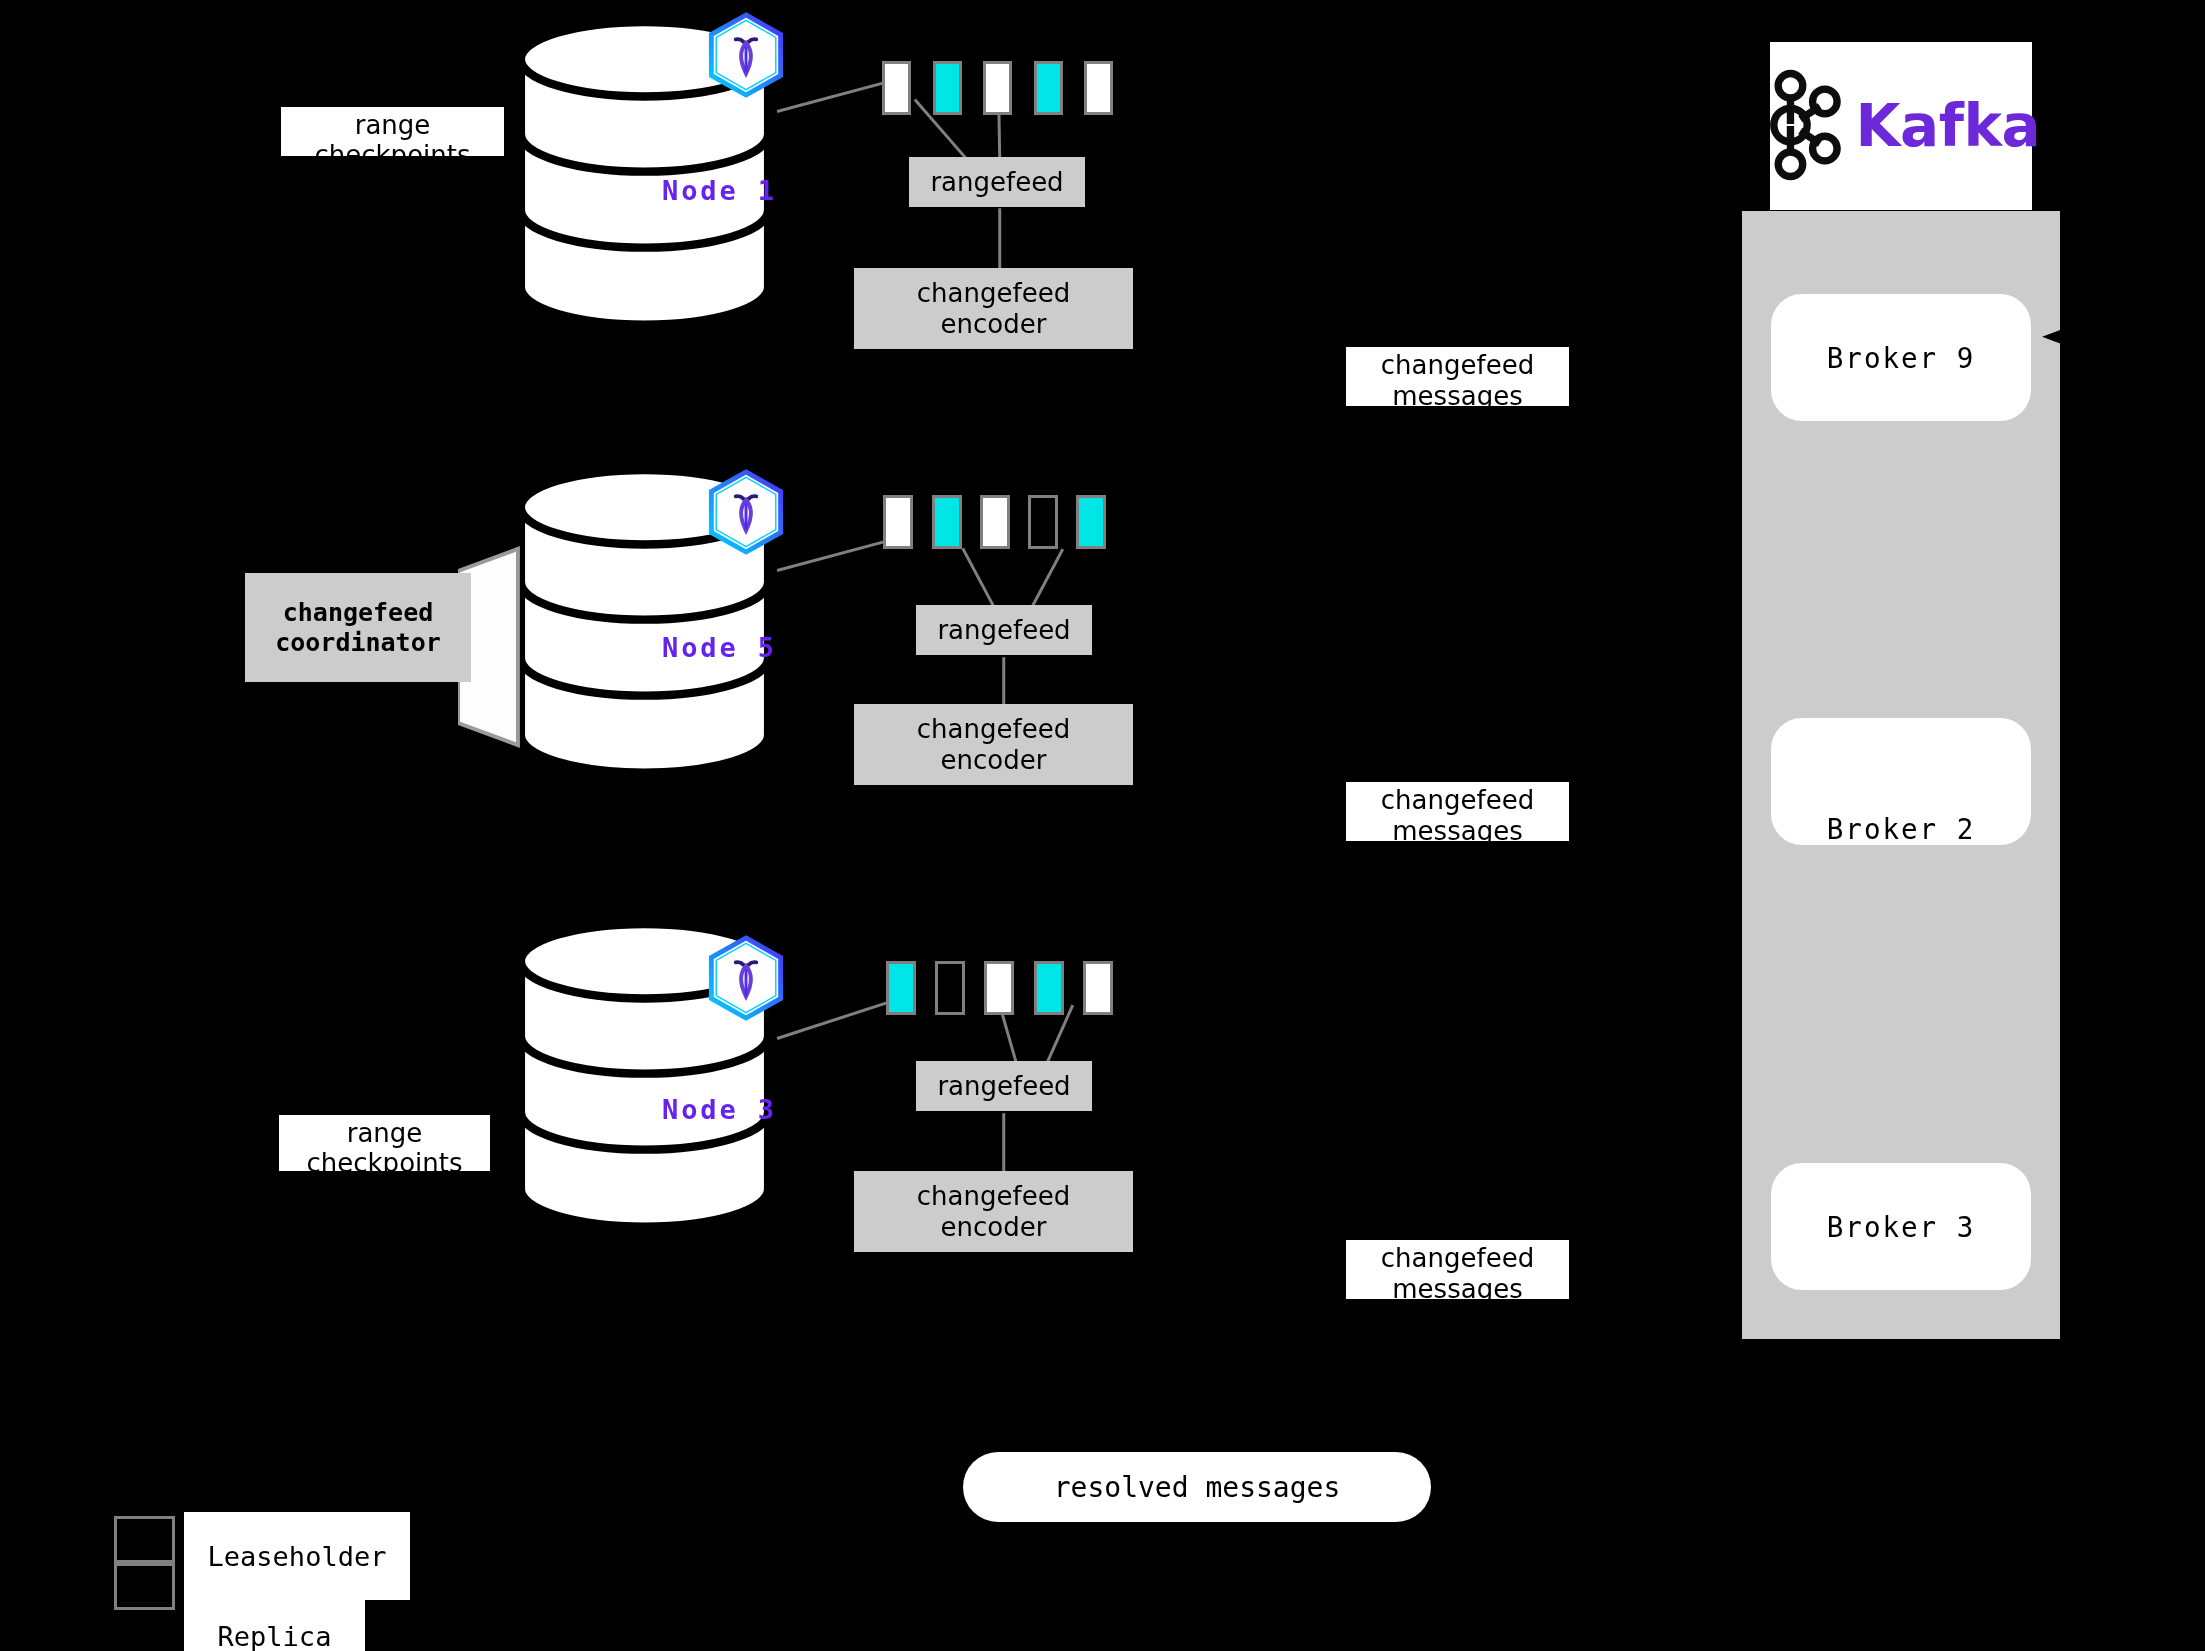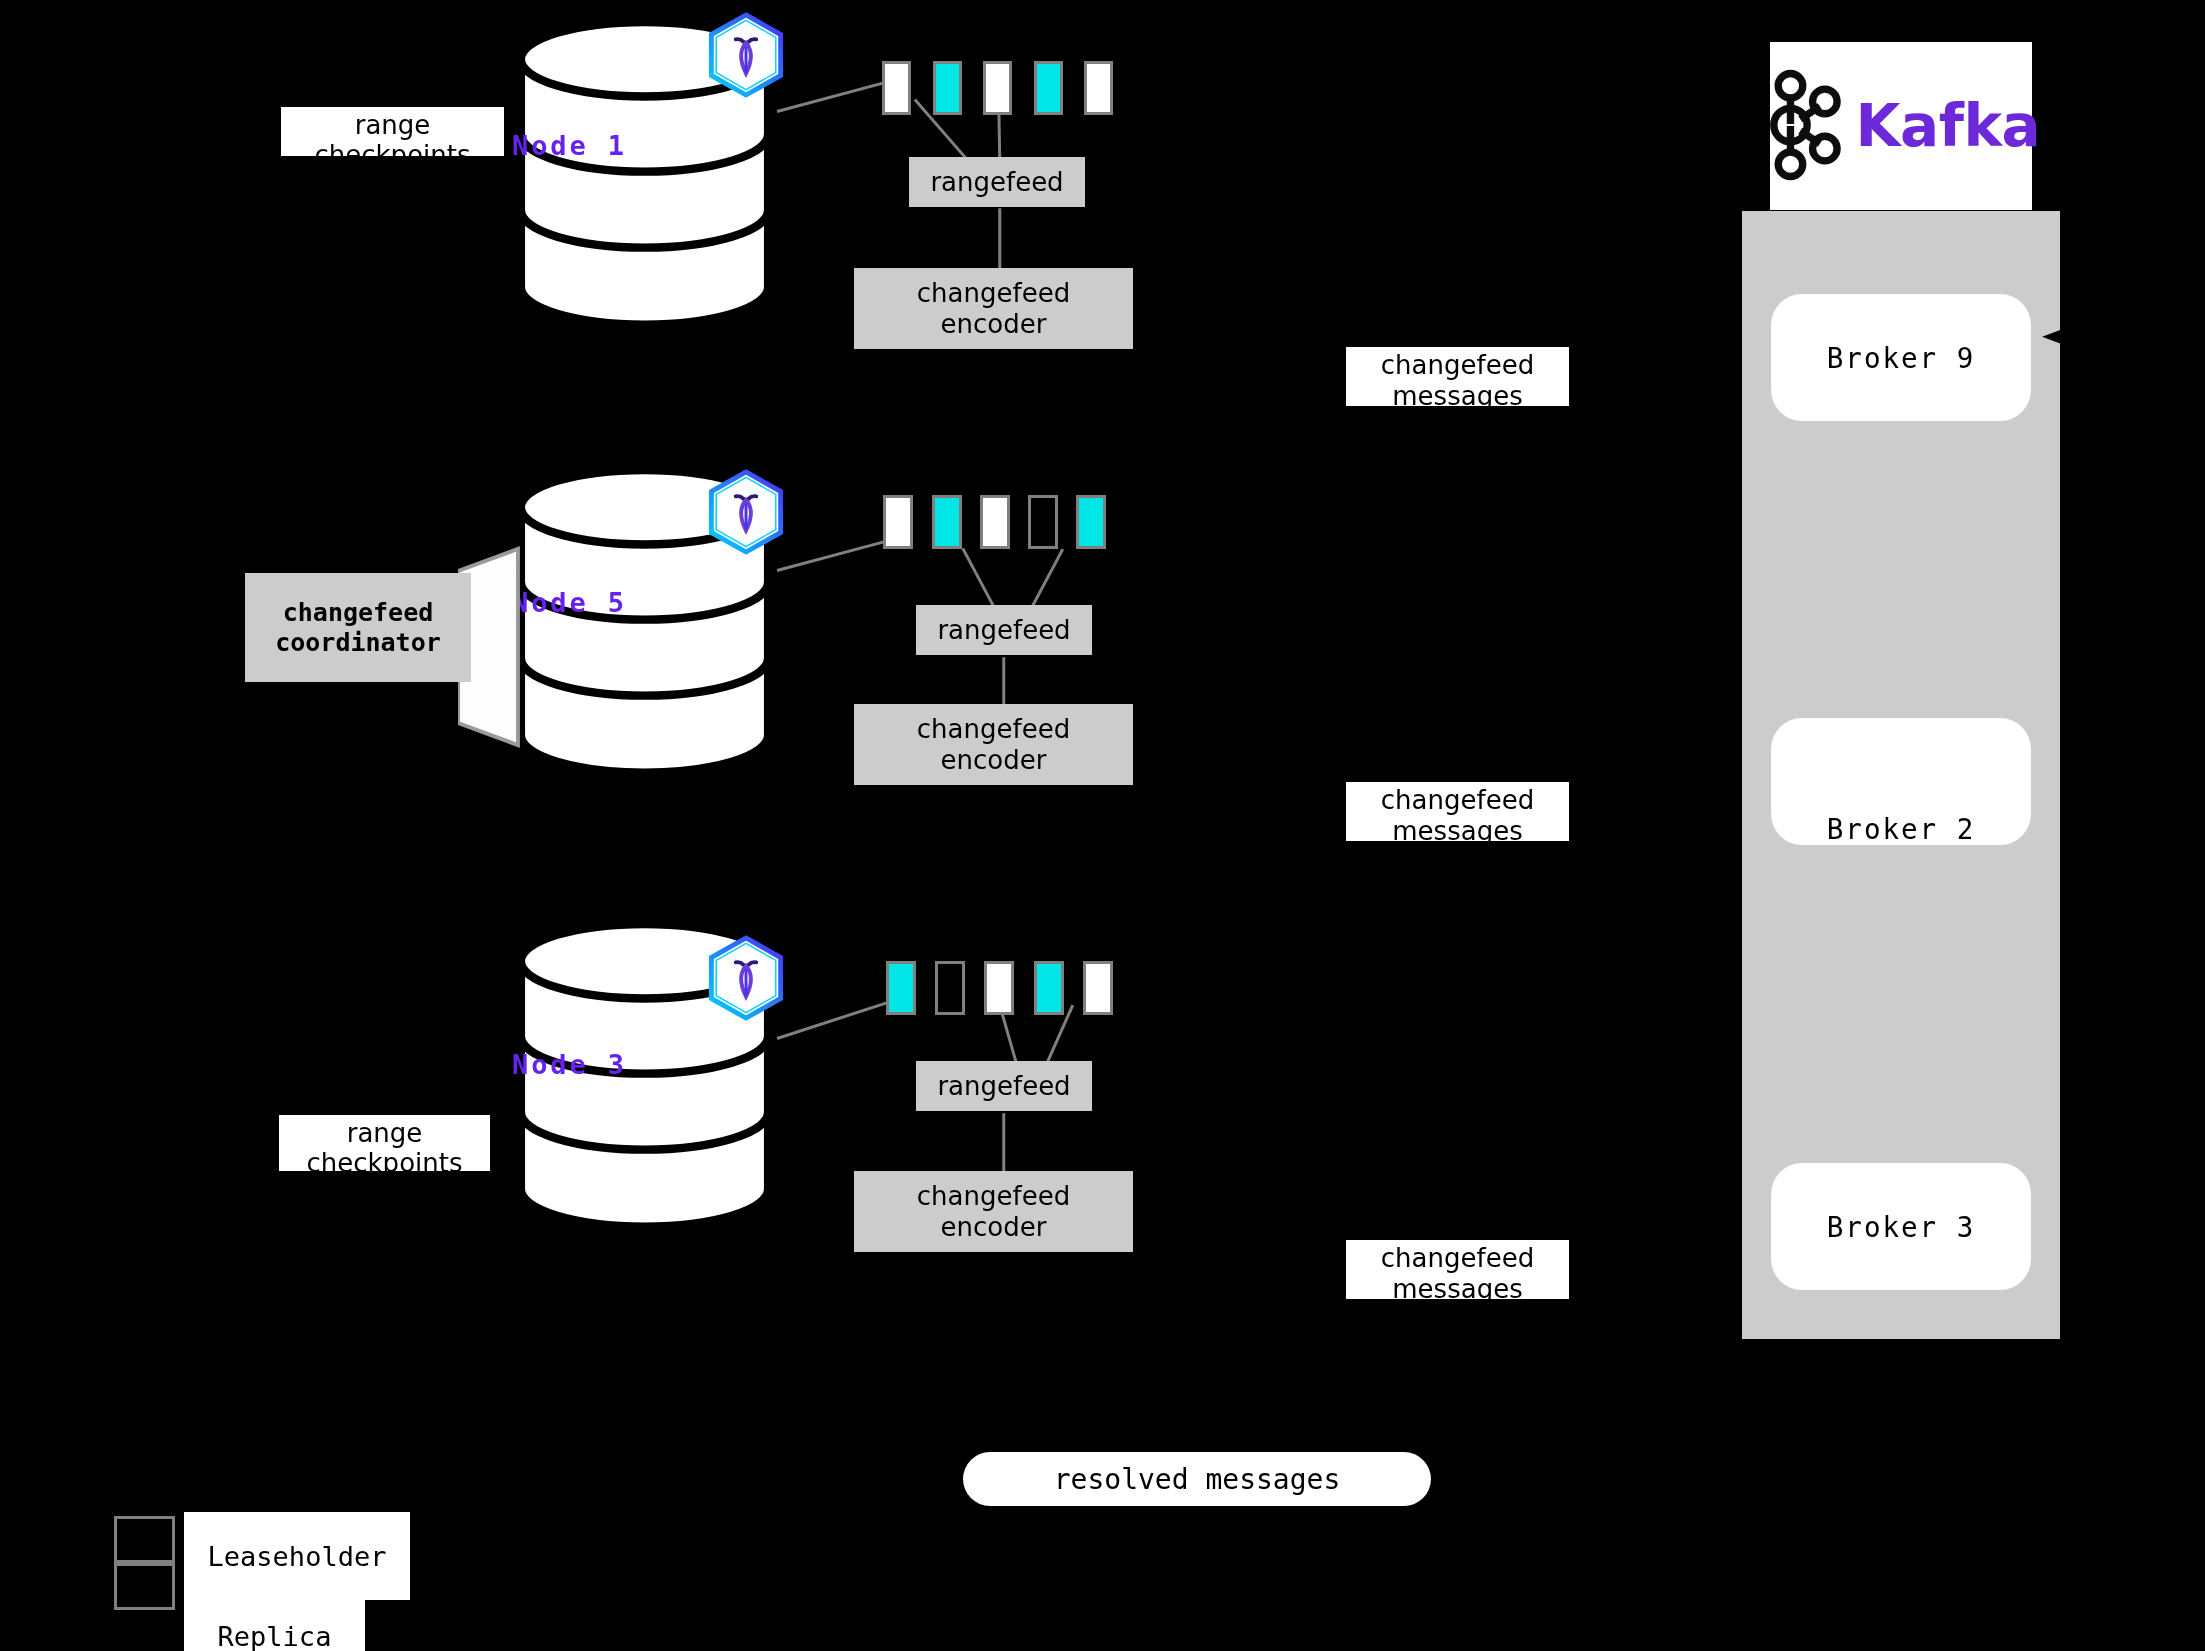--- a/index.html
+++ b/index.html
@@ -15,21 +15,21 @@
   
   .gbox{background:#cccccc;color:#000;display:flex;align-items:center;justify-content:center;
         text-align:center;line-height:1.18;box-sizing:border-box;
         font-family:"DejaVu Sans", sans-serif;}
   .gbox span{display:block;}
 
   
   .cyl{position:absolute;}
   .cyl svg{display:block;}
   .nodelbl{position:absolute;color:#6622ee;font-weight:bold;
-           font-family:"DejaVu Sans Mono", monospace;white-space:nowrap;text-align:left;}
+           font-family:"DejaVu Sans Mono", monospace;white-space:nowrap;text-align:right;margin-top:45px;}
 
   
   .cell{position:absolute;border:3.4px solid #808080;box-sizing:border-box;}
   .cell.lease{background:#00e5e5;}
   .cell.replica{background:#ffffff;}
   .cell.empty{background:transparent;}
 
   
   .conn{position:absolute;background:#808080;transform-origin:0 50%;height:2.5px;}
 
@@ -276,21 +276,21 @@
   <div class="broker abs" style="left:1771px;top:294px;width:260px;height:127px;font-size:27.5px;letter-spacing:2px;">
     <span>Broker 9</span>
   </div>
   <div class="broker abs" style="left:1771px;top:718px;width:260px;height:127px;font-size:27.5px;letter-spacing:2px;align-items:flex-end;">
     <span>Broker 2</span>
   </div>
   <div class="broker abs" style="left:1771px;top:1163px;width:260px;height:127px;font-size:27.5px;letter-spacing:2px;">
     <span>Broker 3</span>
   </div>
 
-  <div id="resolved-pill" class="abs" style="left:963px;top:1452px;width:468px;height:54px;font-size:28px;">
+  <div id="resolved-pill" class="abs" style="left:963px;top:1452px;width:468px;height:70px;font-size:28px;">
     <span>resolved messages</span>
   </div>
 
   <div class="swatch lease" style="left:114px;top:1516px;width:61px;height:47px;"></div>
   <div class="swatch replica" style="left:114px;top:1563px;width:61px;height:47px;"></div>
   <div class="legtext" style="left:184px;top:1512px;width:226px;height:88px;font-size:27px;">
     <span>Leaseholder</span>
   </div>
   <div class="legtext" style="left:184px;top:1600px;width:181px;height:73px;font-size:27px;padding-bottom:9.8px;">
     <span>Replica</span>

